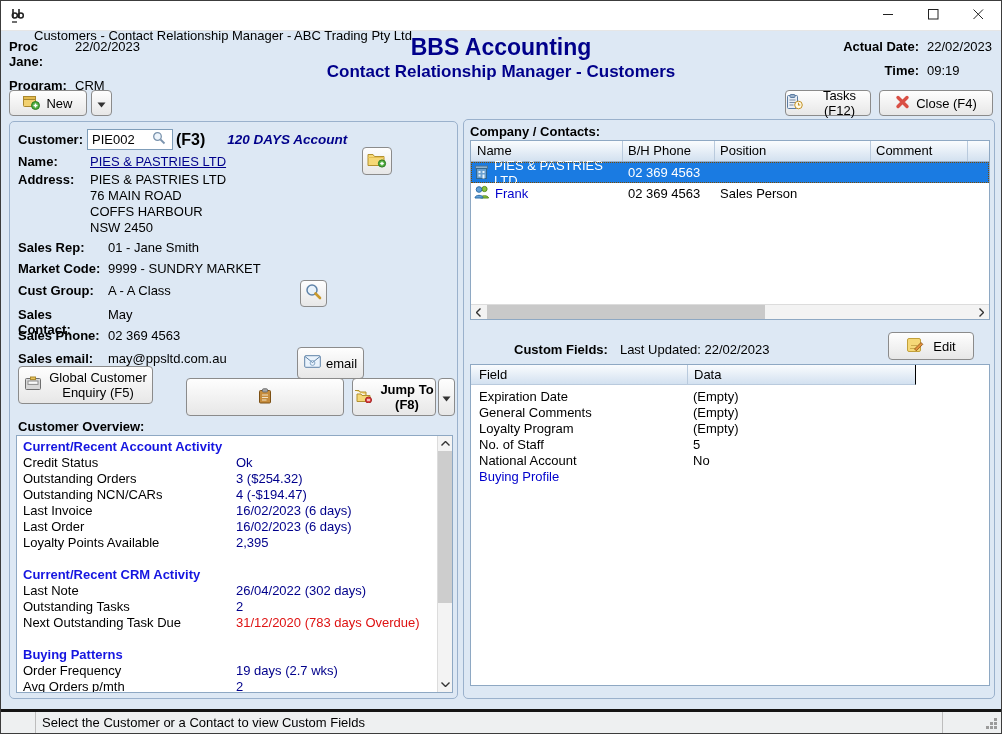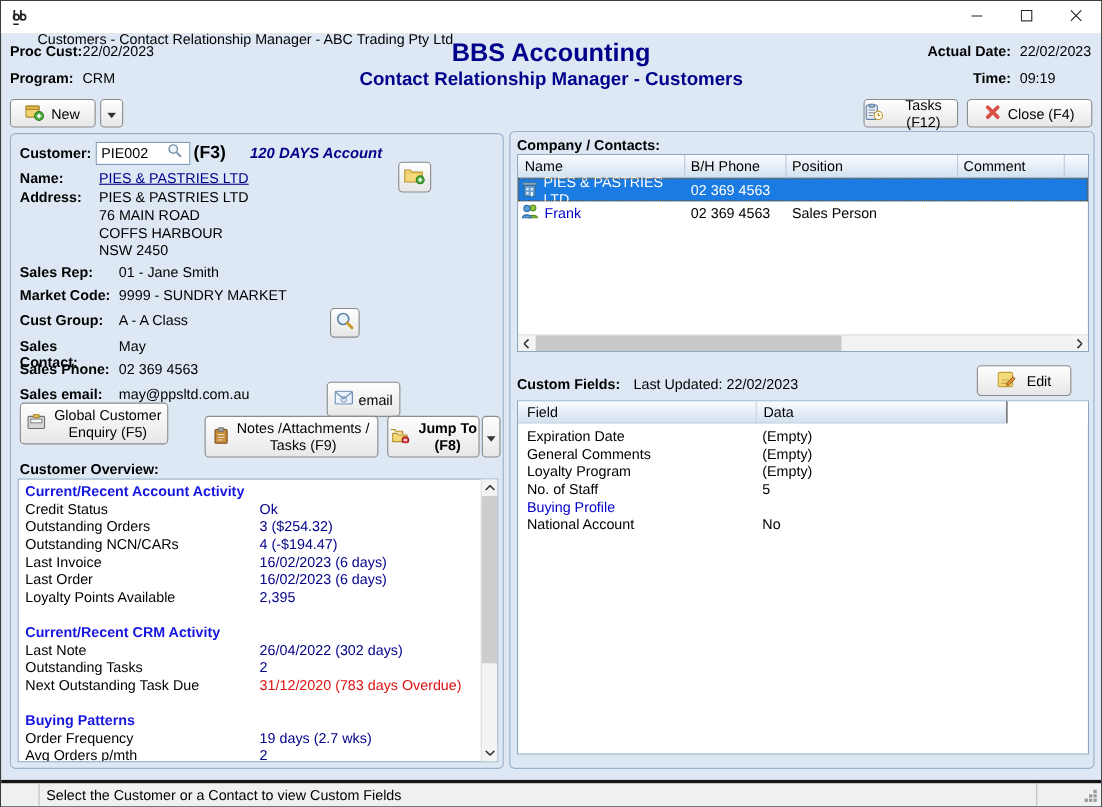--- a/index.html
+++ b/index.html
@@ -92,21 +92,21 @@
   .ct-c2{width:92px;padding-left:5px;} .ct-c3{width:156px;padding-left:5px;} .ct-c4{width:97px;padding-left:5px;}
   .ct-row.selected{background:#1A7BE2;color:#fff;outline:1px dotted #7a4a00;outline-offset:-1px;}
   .link{color:#0000CC;}
   .hscroll{position:absolute;left:0;right:0;bottom:0;height:15px;background:#f3f3f3;border-top:1px solid #dcdcdc;}
   .hscroll .arr{position:absolute;top:0;width:15px;height:14px;display:flex;align-items:center;justify-content:center;background:#f3f3f3;border:0;padding:0;}
   .hscroll .arr.lf{left:0;} .hscroll .arr.rt{right:0;}
   .hthumb{position:absolute;left:16px;top:0;width:278px;height:14px;background:#c9c9c9;}
 
   
   .cf-line{position:absolute;left:6px;top:222px;display:flex;font-size:13px;}
-  .cf-line .blbl{margin-right:12px;}
+  .cf-line .blbl{margin-right:12px;margin-left:44px;}
   .edit-btn{position:absolute;left:424px;top:212px;width:86px;height:28px;gap:9px;}
   .fields-table{position:absolute;left:6px;top:244px;width:520px;height:322px;background:#fff;border:1px solid #8ea8c3;}
   .ft-header{display:flex;height:20px;font-size:13px;}
   .ft-h1{width:217px;background:linear-gradient(#fafcfe,#d3e1f0);border-right:1px solid #b9cadd;border-bottom:1px solid #b9cadd;padding:2px 0 0 8px;}
   .ft-h2{width:228px;background:linear-gradient(#fafcfe,#d3e1f0);border-right:1px solid #000;border-bottom:1px solid #b9cadd;padding:2px 0 0 6px;}
   .ft-hfill{flex:1;background:#fff;}
   .ft-rows{padding-top:4px;font-size:13px;line-height:16px;}
   .ft-row{display:flex;}
   .ft-f{width:217px;flex-shrink:0;padding-left:8px;}
   .ft-d{padding-left:5px;}
@@ -153,21 +153,21 @@
           <span><svg width="11" height="11">
               <path d="M0.5 0.5L10 10M10 0.5L0.5 10" stroke="#222"></path>
             </svg></span>
         </button>
     </div>
   </div>
 
   <div class="header">
     <div class="hleft">
       <div class="hrow">
-          <span class="hlbl">Proc Cust:</span>
+          <span class="hlbl">Proc Jane:</span>
           <span>22/02/2023</span>
         </div>
       <div class="hrow">
           <span class="hlbl">Program:</span>
           <span>CRM</span>
         </div>
     </div>
     <div class="hcenter">
       <div class="app-title">BBS Accounting</div>
       <div class="app-subtitle">Contact Relationship Manager - Customers</div>
@@ -305,24 +305,20 @@
           <span>Global Customer</span>
           <span>Enquiry (F5)</span>
         </span>
     </button>
     <button class="btn big-btn notes-btn">
       <span><svg width="14" height="16">
             <rect x="1.5" y="2.5" width="11" height="12.5" rx="1" fill="#c68c3c" stroke="#7c5014"></rect>
             <rect x="4.5" y="0.8" width="5" height="3.2" rx="1" fill="#a8a8a8" stroke="#6e6e6e"></rect>
             <path d="M4 7h6M4 9.5h6M4 12h4.5" stroke="#f3e2c4"></path>
           </svg></span>
-      <span class="lines">
-          <span>Notes /Attachments /</span>
-          <span>Tasks (F9)</span>
-        </span>
     </button>
     <button class="btn big-btn jump-btn">
       <span><svg width="19" height="15">
             <path d="M1 2.5h4l1 1.5h6v3" fill="#f5d877" stroke="#b3912f"></path>
             <path d="M3 6h4l1 1.5h8v6H3Z" fill="#f5d877" stroke="#b3912f"></path>
             <circle cx="14.5" cy="12" r="3" fill="#e04848" stroke="#9e1f1f"></circle>
             <path d="M13 12h3" stroke="#fff" stroke-width="1.3"></path>
           </svg></span>
       <span class="lines">
           <span>Jump To</span>
@@ -492,26 +488,26 @@
           </div>
         <div class="ft-row">
             <span class="ft-f">No. of Staff</span>
             <span class="ft-d">5</span>
           </div>
         <div class="ft-row">
             <span class="ft-f"></span>
             <span class="ft-d"></span>
           </div>
         <div class="ft-row">
+            <span class="ft-f">National Account</span>
+            <span class="ft-d">No</span>
+          </div>
+        <div class="ft-row">
             <span class="ft-f link">Buying Profile</span>
             <span class="ft-d"></span>
-          </div>
-        <div class="ft-row">
-            <span class="ft-f">National Account</span>
-            <span class="ft-d">No</span>
           </div>
       </div>
     </div>
   </div>
 
   <div class="statusbar">
     <div class="sb-left"></div>
     <div class="sb-msg">Select the Customer or a Contact to view Custom Fields</div>
     <div class="sb-right">
       <div class="grip">

